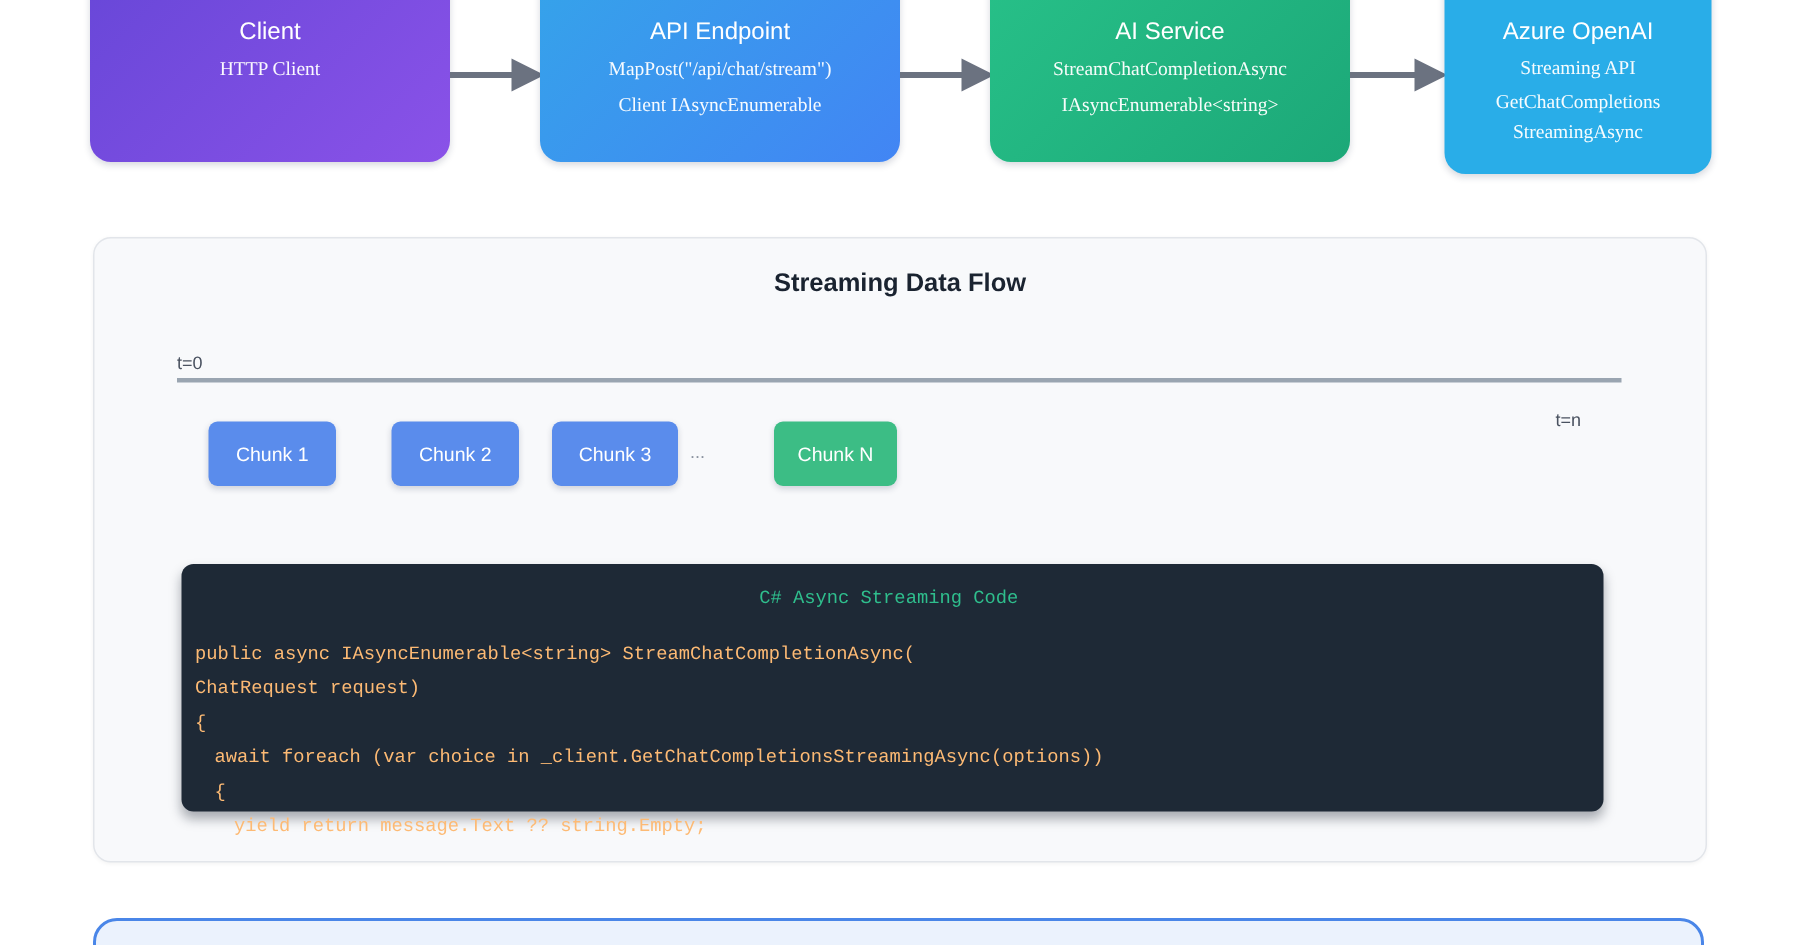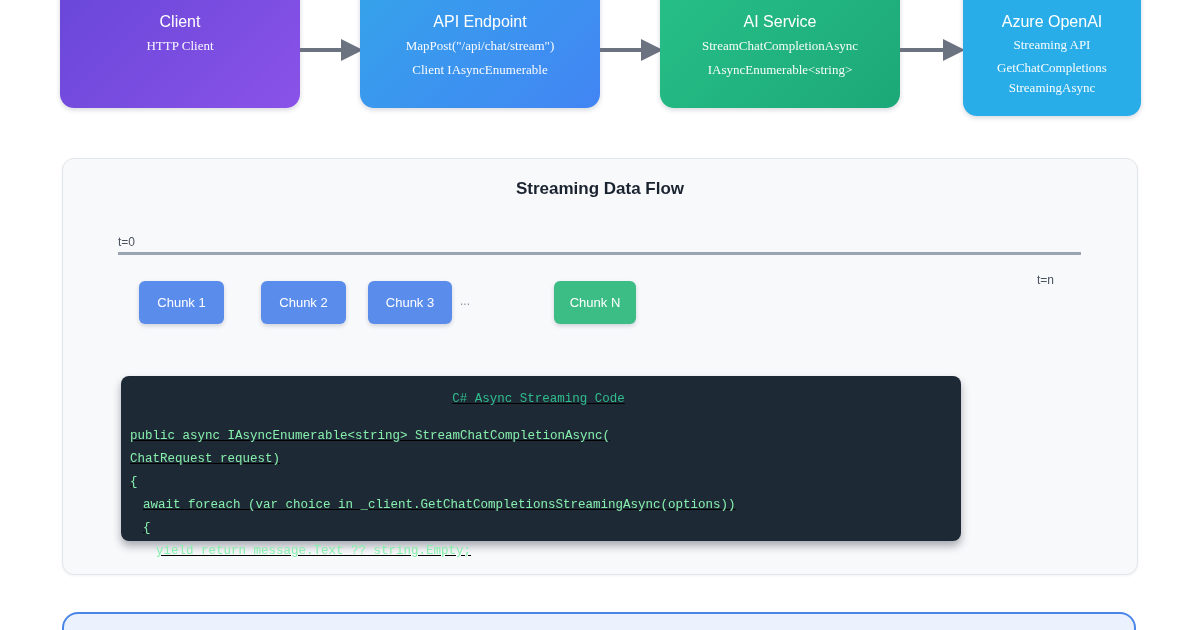--- a/index.html
+++ b/index.html
@@ -71,48 +71,47 @@
 
   
   .chunk {
     position: absolute; top: 122px; height: 43px;
     border-radius: 6px;
     color: #ffffff; font-size: 13px;
     display: flex; align-items: center; justify-content: center;
     box-shadow: 0 2px 4px rgba(30,40,70,0.18);
   }
   .chunk.blue  { background: #5a8cec; }
-  .chunk.green { background: #3cbd85; margin-left: 38px; }
+  .chunk.green { background: #3cbd85; }
   #chunk-1 { left: 76px;  width: 85px; }
   #chunk-2 { left: 181px; width: 85px; margin-left: 17px; }
   #chunk-3 { left: 286px; width: 84px; margin-left: 19px; }
   #chunk-n { left: 453px; width: 82px; }
   .chunk-ellipsis {
     position: absolute; left: 386px; top: 135px; width: 32px;
     font-size: 12px; color: #8b93a0; text-align: center;
   }
 
   
   .code-block {
     position: absolute;
     left: 58px; top: 217px;
-    width: 840px; height: 165px;
+    width: 948px; height: 165px;
     background: #1e2936;
     border-radius: 8px;
     box-shadow: 0 5px 8px rgba(15,23,38,0.35);
     padding: 12px 14px 0 9px;
     font-family: "Liberation Mono", "DejaVu Sans Mono", monospace;
     font-size: 12.5px;
     line-height: 23px;
     overflow: visible;
-    text-decoration: underline;
   }
   .code-header { color: #2fbe8d; text-align: center; }
   .code-gap { height: 14px; }
-  .code-line { color: #86efac; white-space: pre; }
+  .code-line { color: #fdba74; white-space: pre; }
   .ind-1 { padding-left: 13px; }
   .ind-2 { padding-left: 26px; }
 
   
   .bottom-panel {
     position: absolute;
     left: 62px; top: 612px;
     width: 1074px; height: 60px;
     background: #ebf2fd;
     border: 2px solid #4a86e8;

